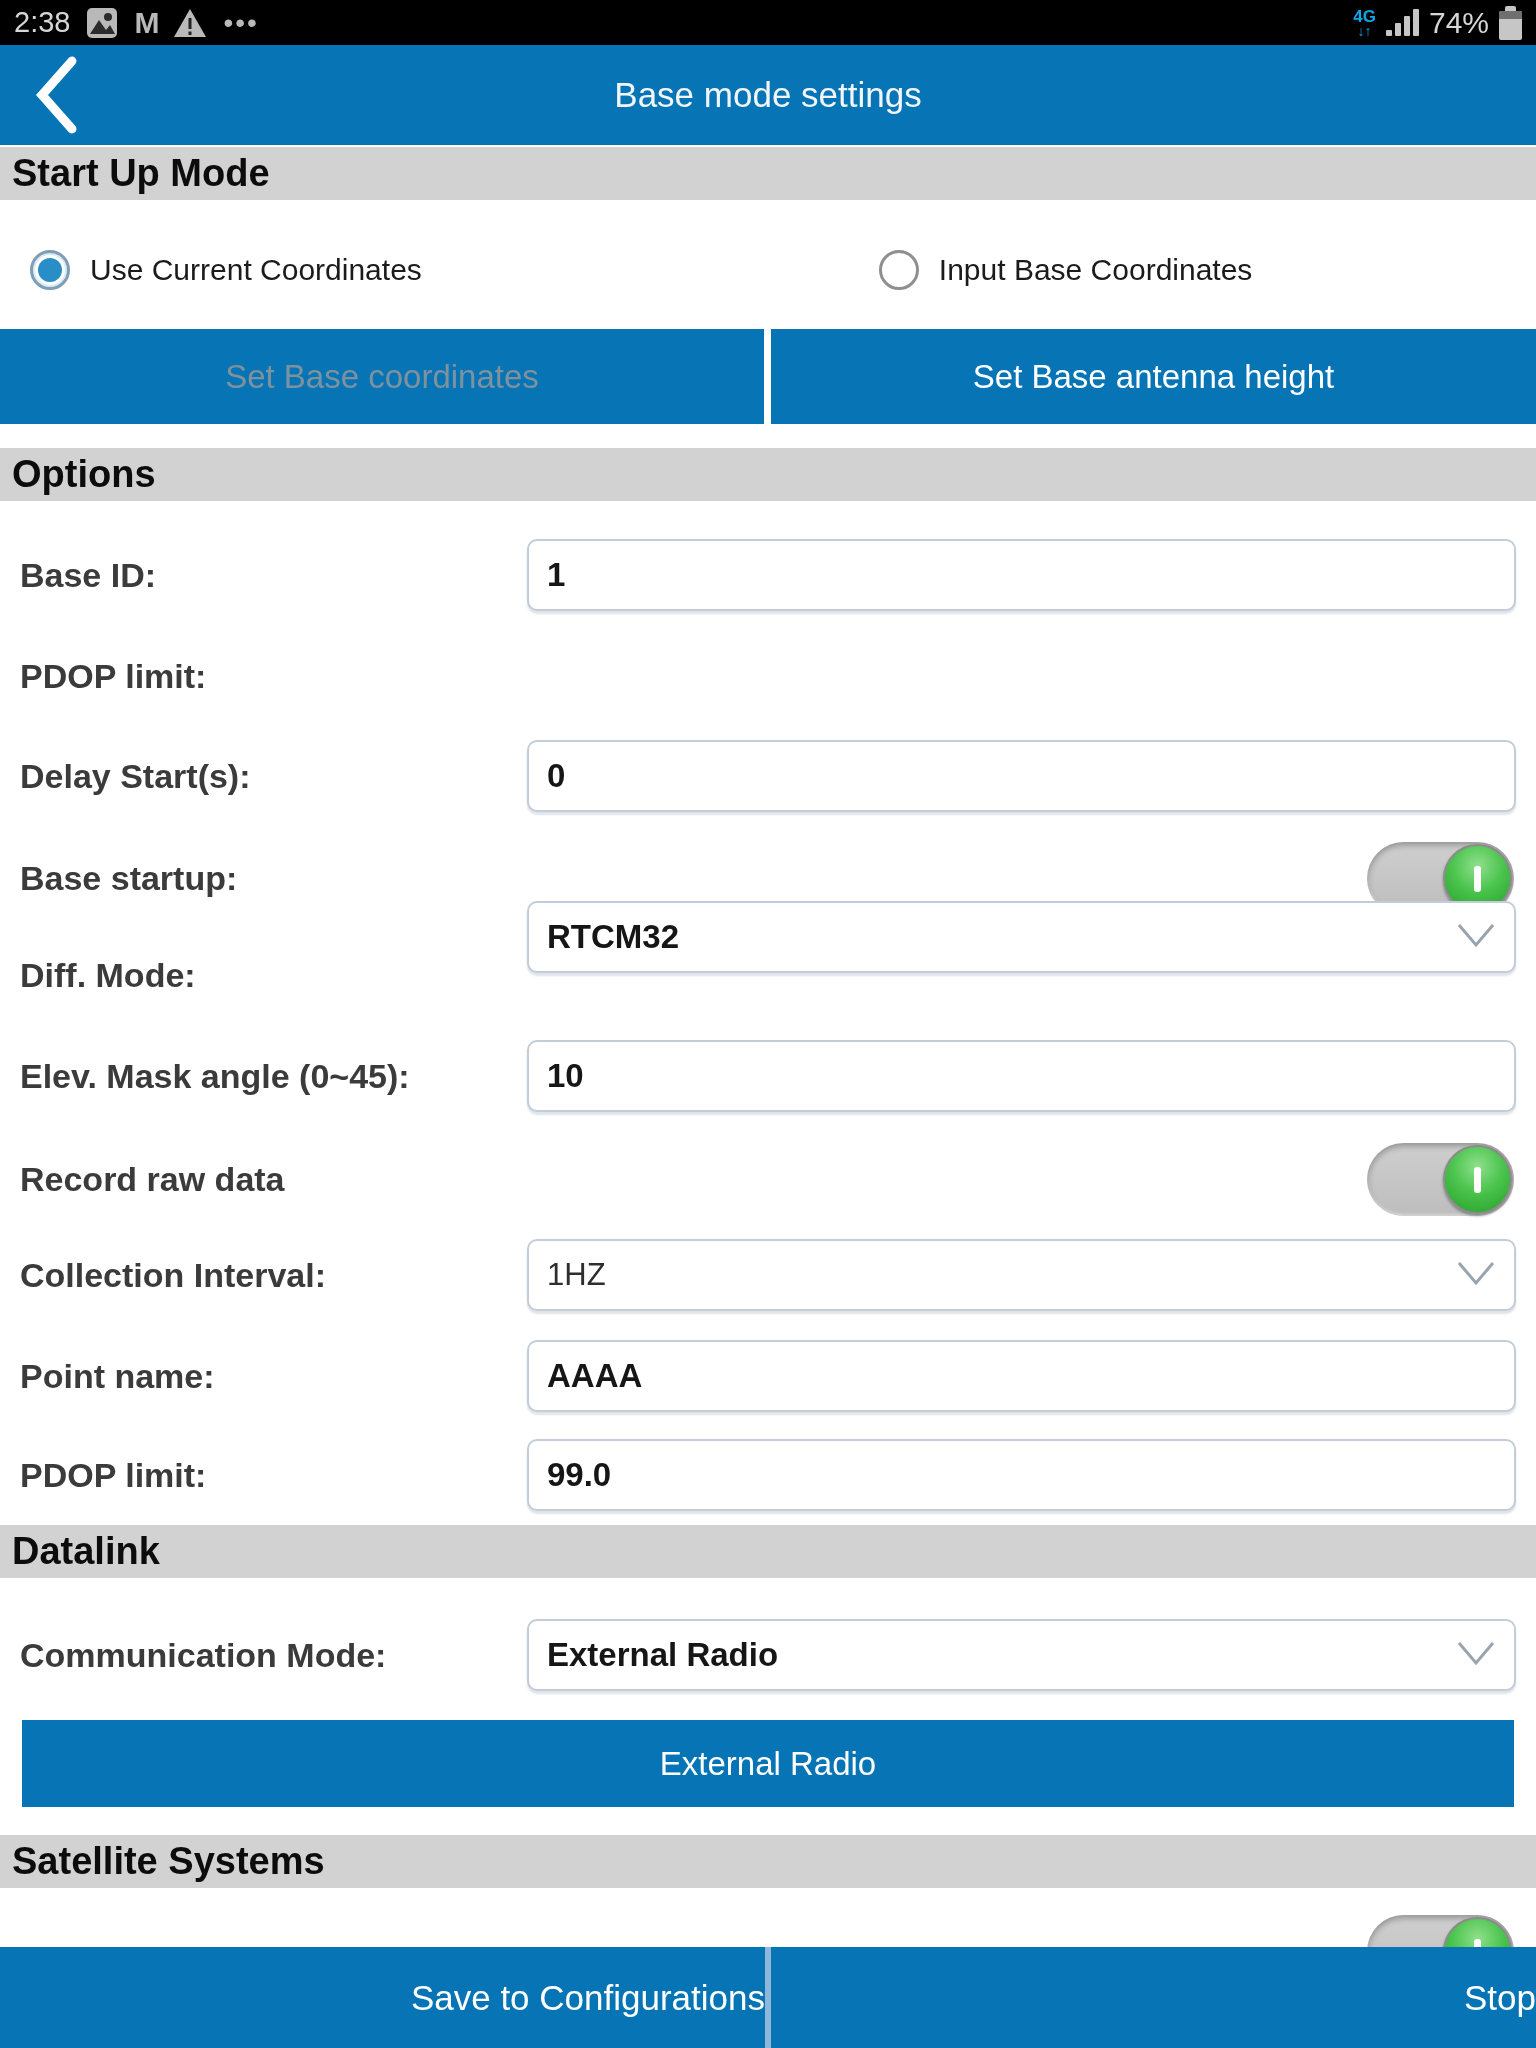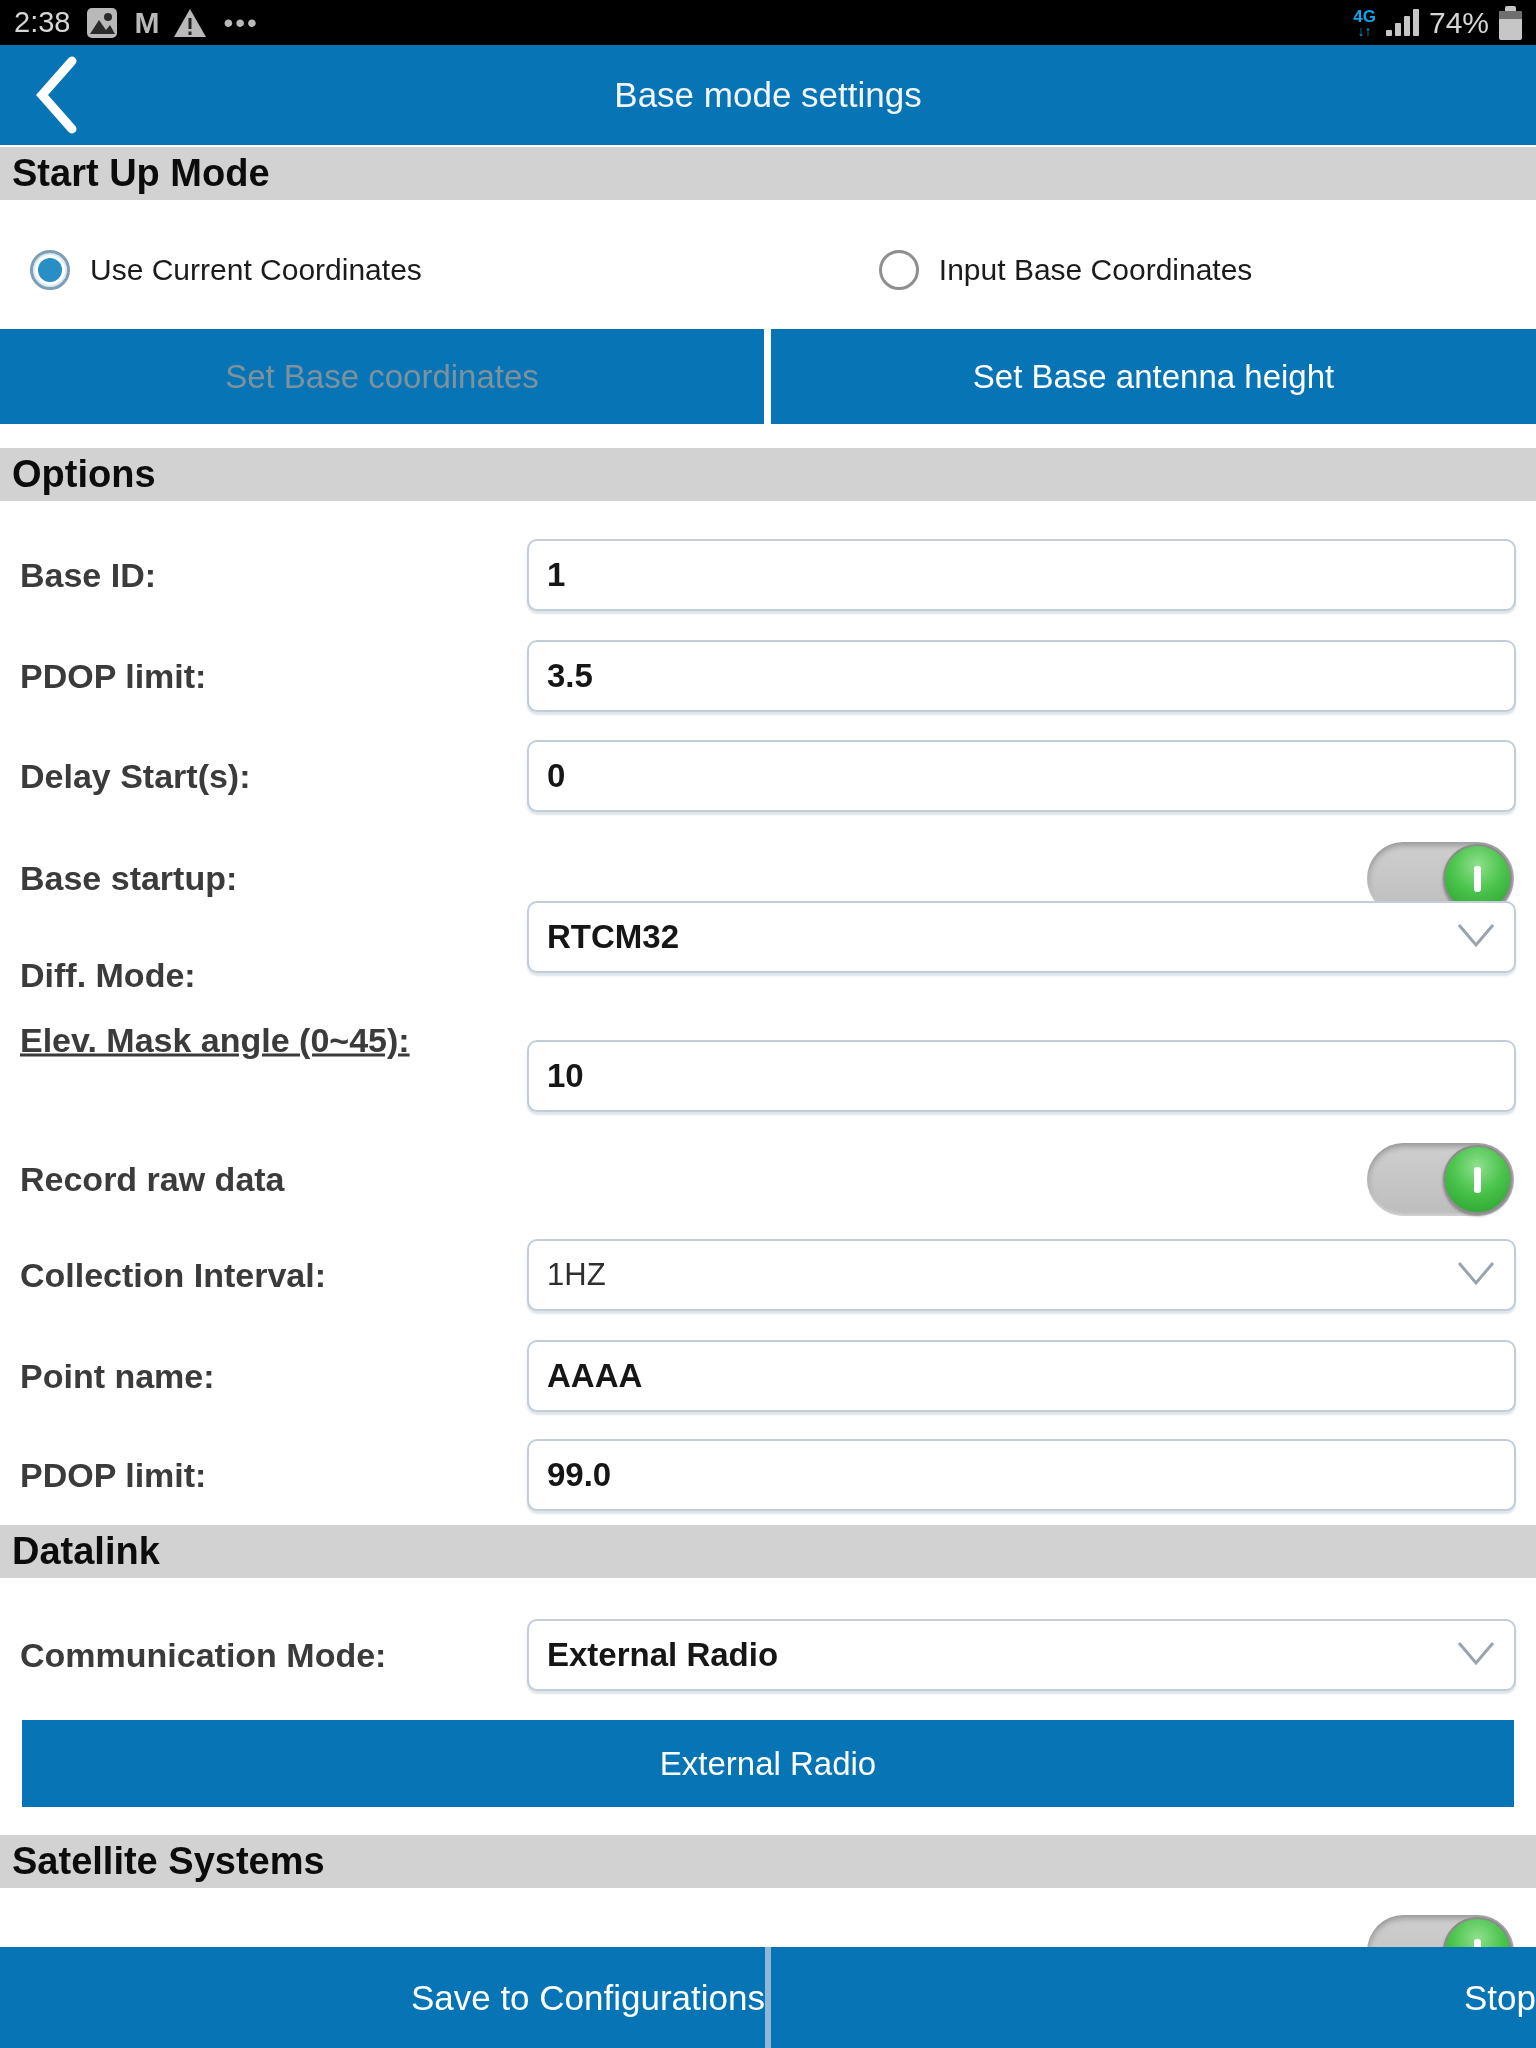--- a/index.html
+++ b/index.html
@@ -147,23 +147,20 @@
   <div class="secbar" style="top:448px;">
     <span>Options</span>
   </div>
 
   <div class="flabel" style="top:575px;">Base ID:</div>
   <div class="ibox" style="top:539px;">
     <span>1</span>
   </div>
 
   <div class="flabel" style="top:676px;">PDOP limit:</div>
-  <div class="ibox" style="top:640px;">
-    <span>3.5</span>
-  </div>
 
   <div class="flabel" style="top:776px;">Delay Start(s):</div>
   <div class="ibox" style="top:740px;">
     <span>0</span>
   </div>
 
   <div class="flabel" style="top:878px;">Base startup:</div>
   <div class="toggle" style="top:842px;">
     <span class="track"></span>
     <span class="knob">
@@ -174,21 +171,21 @@
   <div class="flabel" style="top:975px;">Diff. Mode:</div>
   <div class="ibox" style="top:901px;">
     <span>RTCM32</span>
     <span class="chev">
       <svg width="40" height="26" viewBox="0 0 40 26">
           <polyline points="3,3 20,23 37,3" fill="none" stroke="#9aa4ae" stroke-width="3"></polyline>
         </svg>
     </span>
   </div>
 
-  <div class="flabel" style="top:1040px;text-decoration:underline;">Elev. Mask angle (0~45):</div>
+  <div class="flabel" style="top:1076px;">Elev. Mask angle (0~45):</div>
   <div class="ibox" style="top:1040px;">
     <span>10</span>
   </div>
 
   <div class="flabel" style="top:1179px;">Record raw data</div>
   <div class="toggle" style="top:1143px;">
     <span class="track"></span>
     <span class="knob">
         <span class="knob-bar"></span>
       </span>

